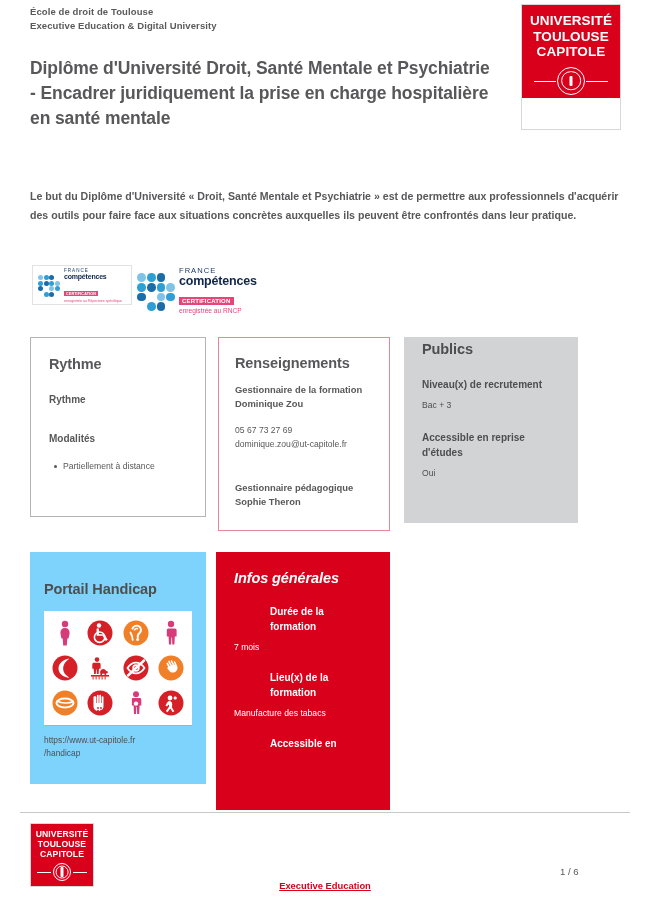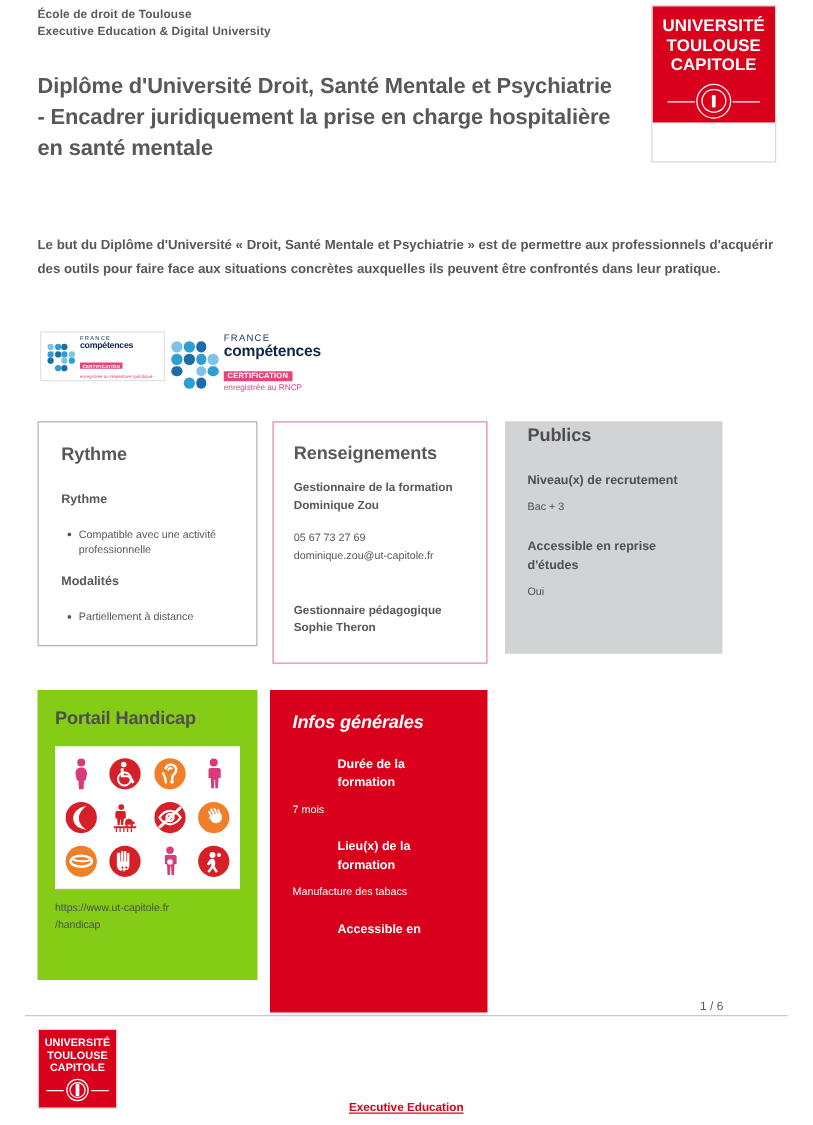--- a/index.html
+++ b/index.html
@@ -291,22 +291,22 @@
     color: #4e4e50;
   }
   #card-publics .card-title { margin-bottom: 20px; }
   #card-publics .card-sub { margin-bottom: 6px; }
   #card-publics .card-val { margin-bottom: 18px; }
 
   
   #card-handicap {
     left: 30px; top: 552px;
     width: 176px; height: 232px;
-    background: #84cc16;
-    padding: 15px 14px;
+    background: #7dd3fc;
+    padding: 29px 14px;
     color: #4e4e50;
   }
   #card-handicap .card-title { margin-bottom: 14px; }
   .picto-box {
     background: #ffffff;
     width: 148px;
     height: 115px;
     padding: 5px 4px;
     box-sizing: border-box;
     border-bottom: 1px solid #e09aa0;
@@ -348,21 +348,21 @@
   
   .footer-rule {
     position: absolute;
     left: 20px; top: 812px;
     width: 610px;
     height: 1px;
     background: #c8c8c8;
   }
   .page-num {
     position: absolute;
-    left: 560px; top: 800px;
+    left: 560px; top: 866px;
     width: 60px;
     font-size: 9.6px;
     color: #58585a;
   }
   .footer-link {
     position: absolute;
     left: 0; top: 880px;
     width: 650px;
     text-align: center;
     font-size: 9.4px;
@@ -452,23 +452,20 @@
       <div class="fc-comp">compétences</div>
       <div><span class="fc-cert">CERTIFICATION</span></div>
       <div class="fc-rncp">enregistrée au RNCP</div>
     </div>
   </div>
 </div>
 
 <div class="card" id="card-rythme">
   <div class="card-title">Rythme</div>
   <div class="card-sub">Rythme</div>
-  <ul class="card-ul">
-    <li>Compatible avec une activité professionnelle</li>
-  </ul>
   <div class="gap"></div>
   <div class="card-sub">Modalités</div>
   <ul class="card-ul">
     <li>Partiellement à distance</li>
   </ul>
 </div>
 
 <div class="card" id="card-renseignements">
   <div class="card-title">Renseignements</div>
   <div class="contact-name">Gestionnaire de la formation</div>

